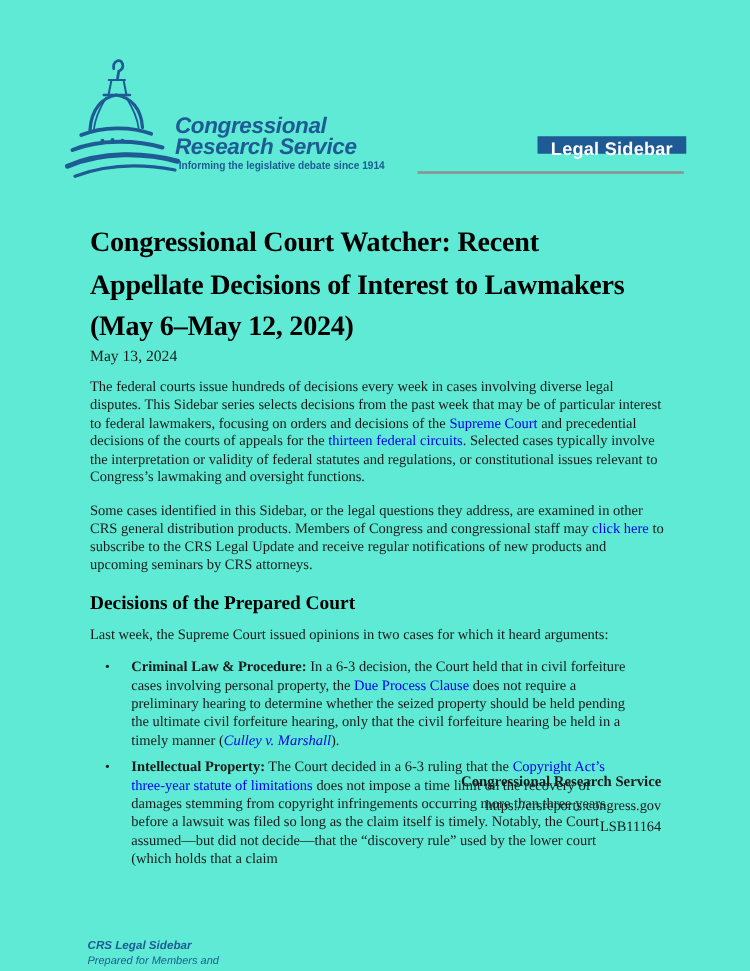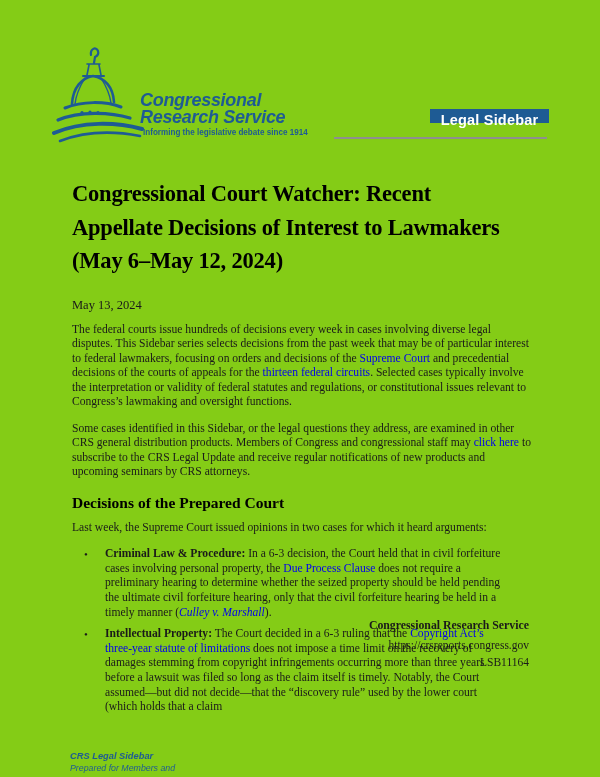--- a/index.html
+++ b/index.html
@@ -1,18 +1,18 @@
 <!DOCTYPE html>
 <html><head>
 <meta charset="utf-8">
 <style>
   html,body { margin:0; padding:0; background:#e8e8e8; }
   .page {
     position:relative; width:600px; height:777px; margin:0 auto;
-    background:#84cc16; overflow:hidden;
+    background:#5eead4; overflow:hidden;
     font-family:"Liberation Serif","DejaVu Serif",serif;
     color:#1a1a1a;
   }
 
   
   .dome-svg { position:absolute; left:52px; top:42px; width:92px; height:102px; }
   .logo-text {
     position:absolute; left:140px; top:92px;
     color:#1e5b94; font-family:"Liberation Sans","DejaVu Sans",sans-serif;
     font-style:italic; font-weight:bold; font-size:18px; line-height:17px;
@@ -33,21 +33,21 @@
     letter-spacing:0.2px;
   }
 
   
   .content { position:absolute; left:72px; top:177px; width:462px; }
   .title {
     font-size:22.5px; font-weight:bold; line-height:33.5px; color:#000;
     letter-spacing:-0.2px;
   }
   .title div { white-space:nowrap; }
-  .doc-date { margin-top:20px; font-size:12.5px; }
+  .doc-date { font-size:12.5px; }
   .para { margin-top:10px; font-size:11.6px; line-height:14.6px; }
   .section-heading { margin-top:14px; font-size:15.5px; font-weight:bold; color:#000; }
   .lead { margin-top:9px; }
   .bullets { margin:8px 0 0 0; padding:0; list-style:none; }
   .bullet { display:flex; margin-top:7px; font-size:11.6px; line-height:14.6px; }
   .bullet-marker { flex:none; width:21px; margin-left:12px; font-size:11px; }
   .bullet-text { width:402px; }
   .bold { font-weight:bold; }
   .italic { font-style:italic; }
   a { color:#0000ee; text-decoration:none; cursor:pointer; }

